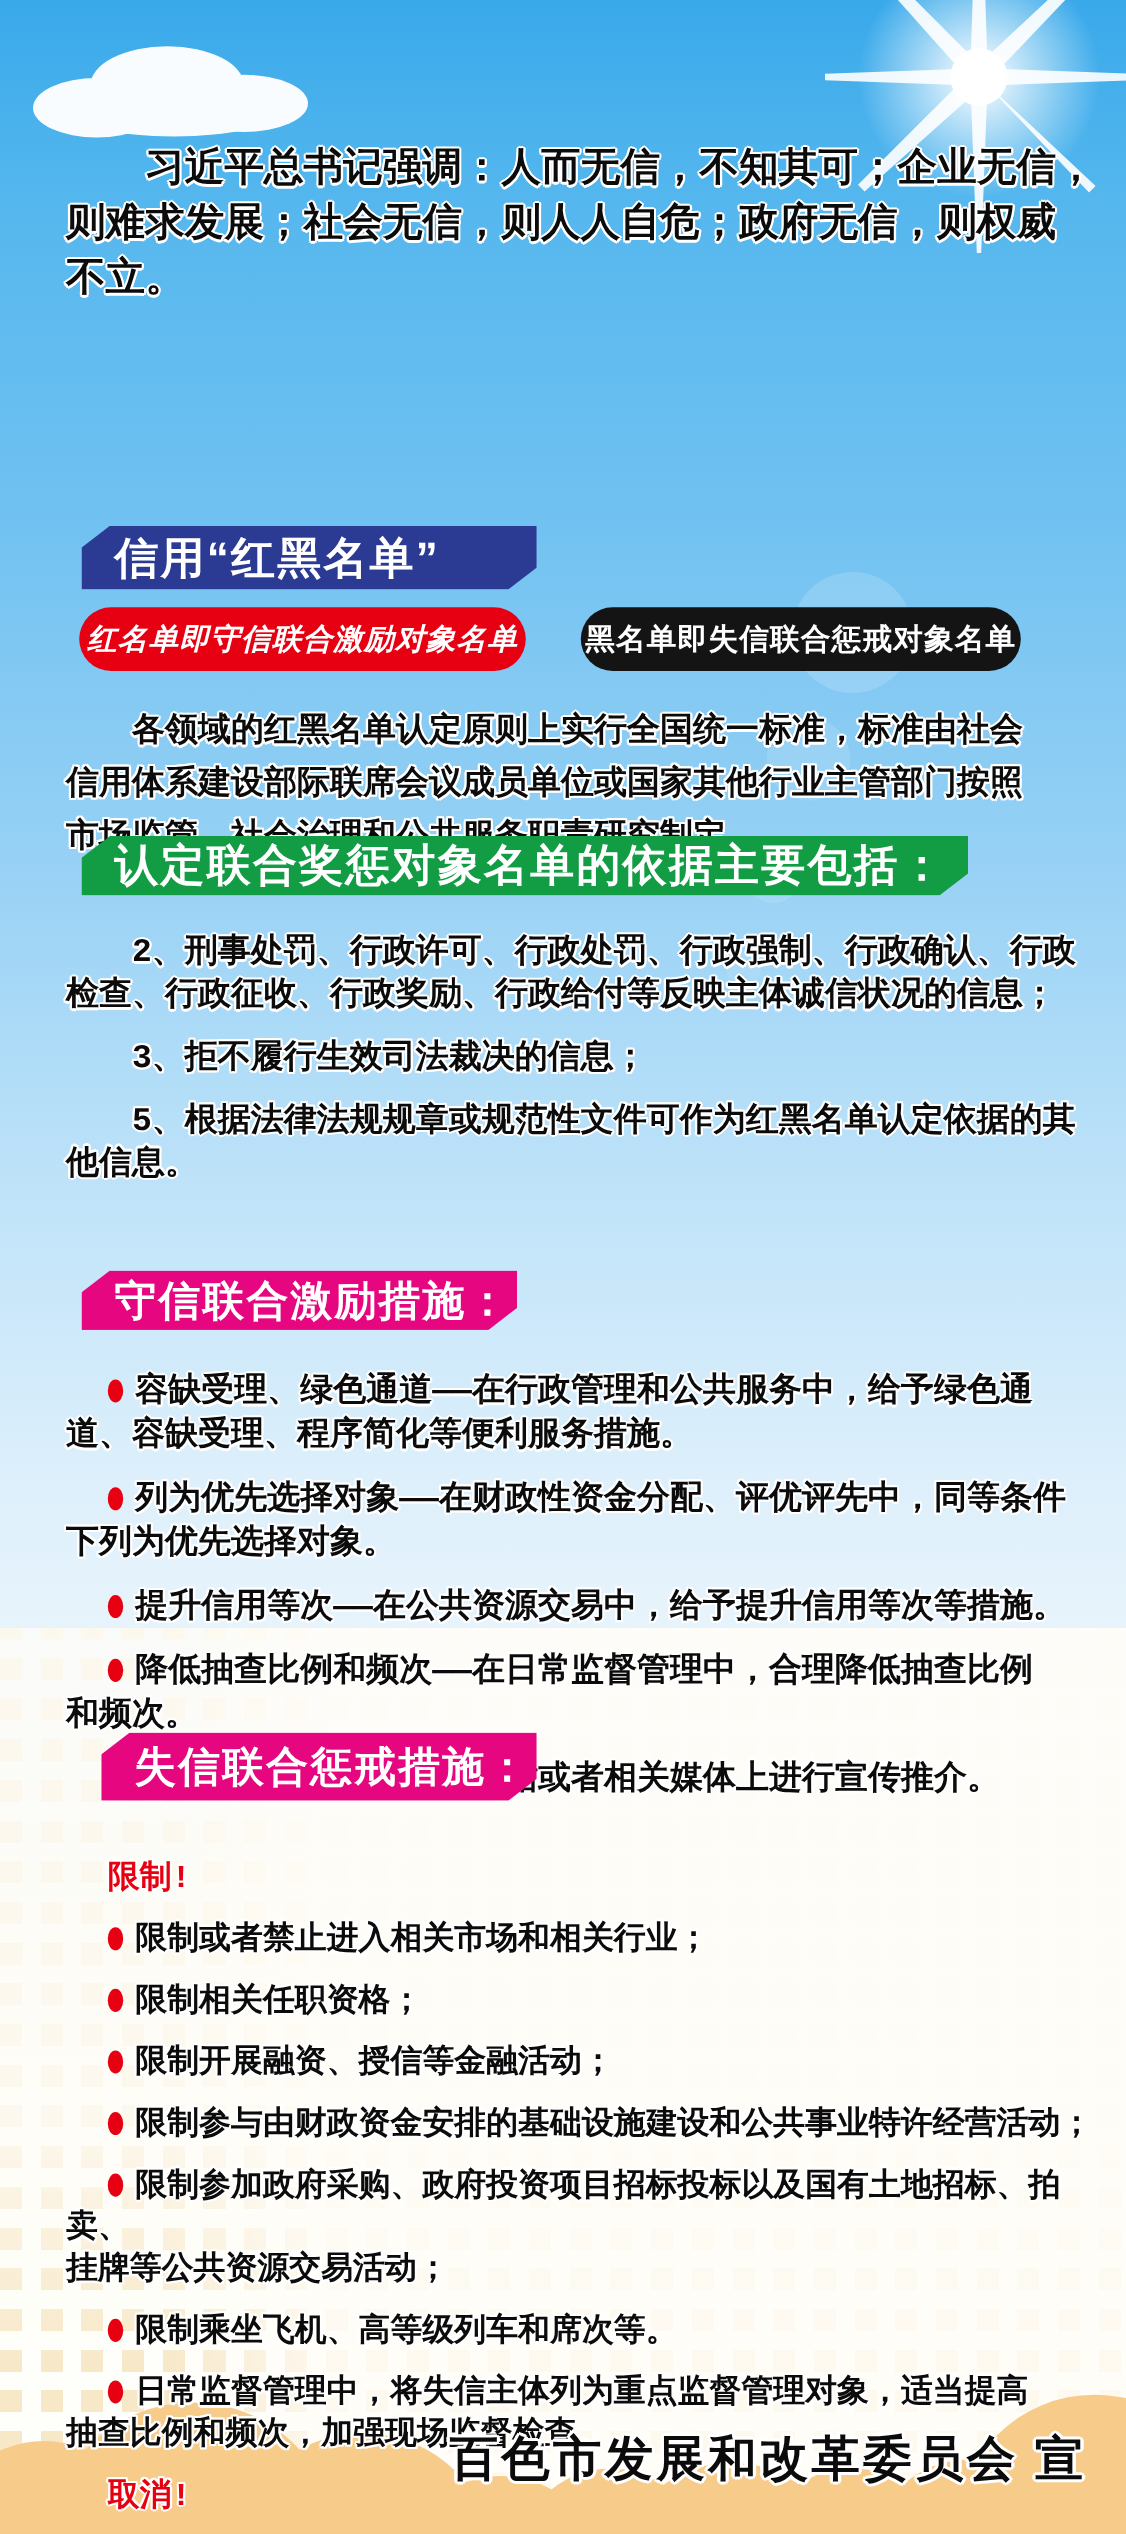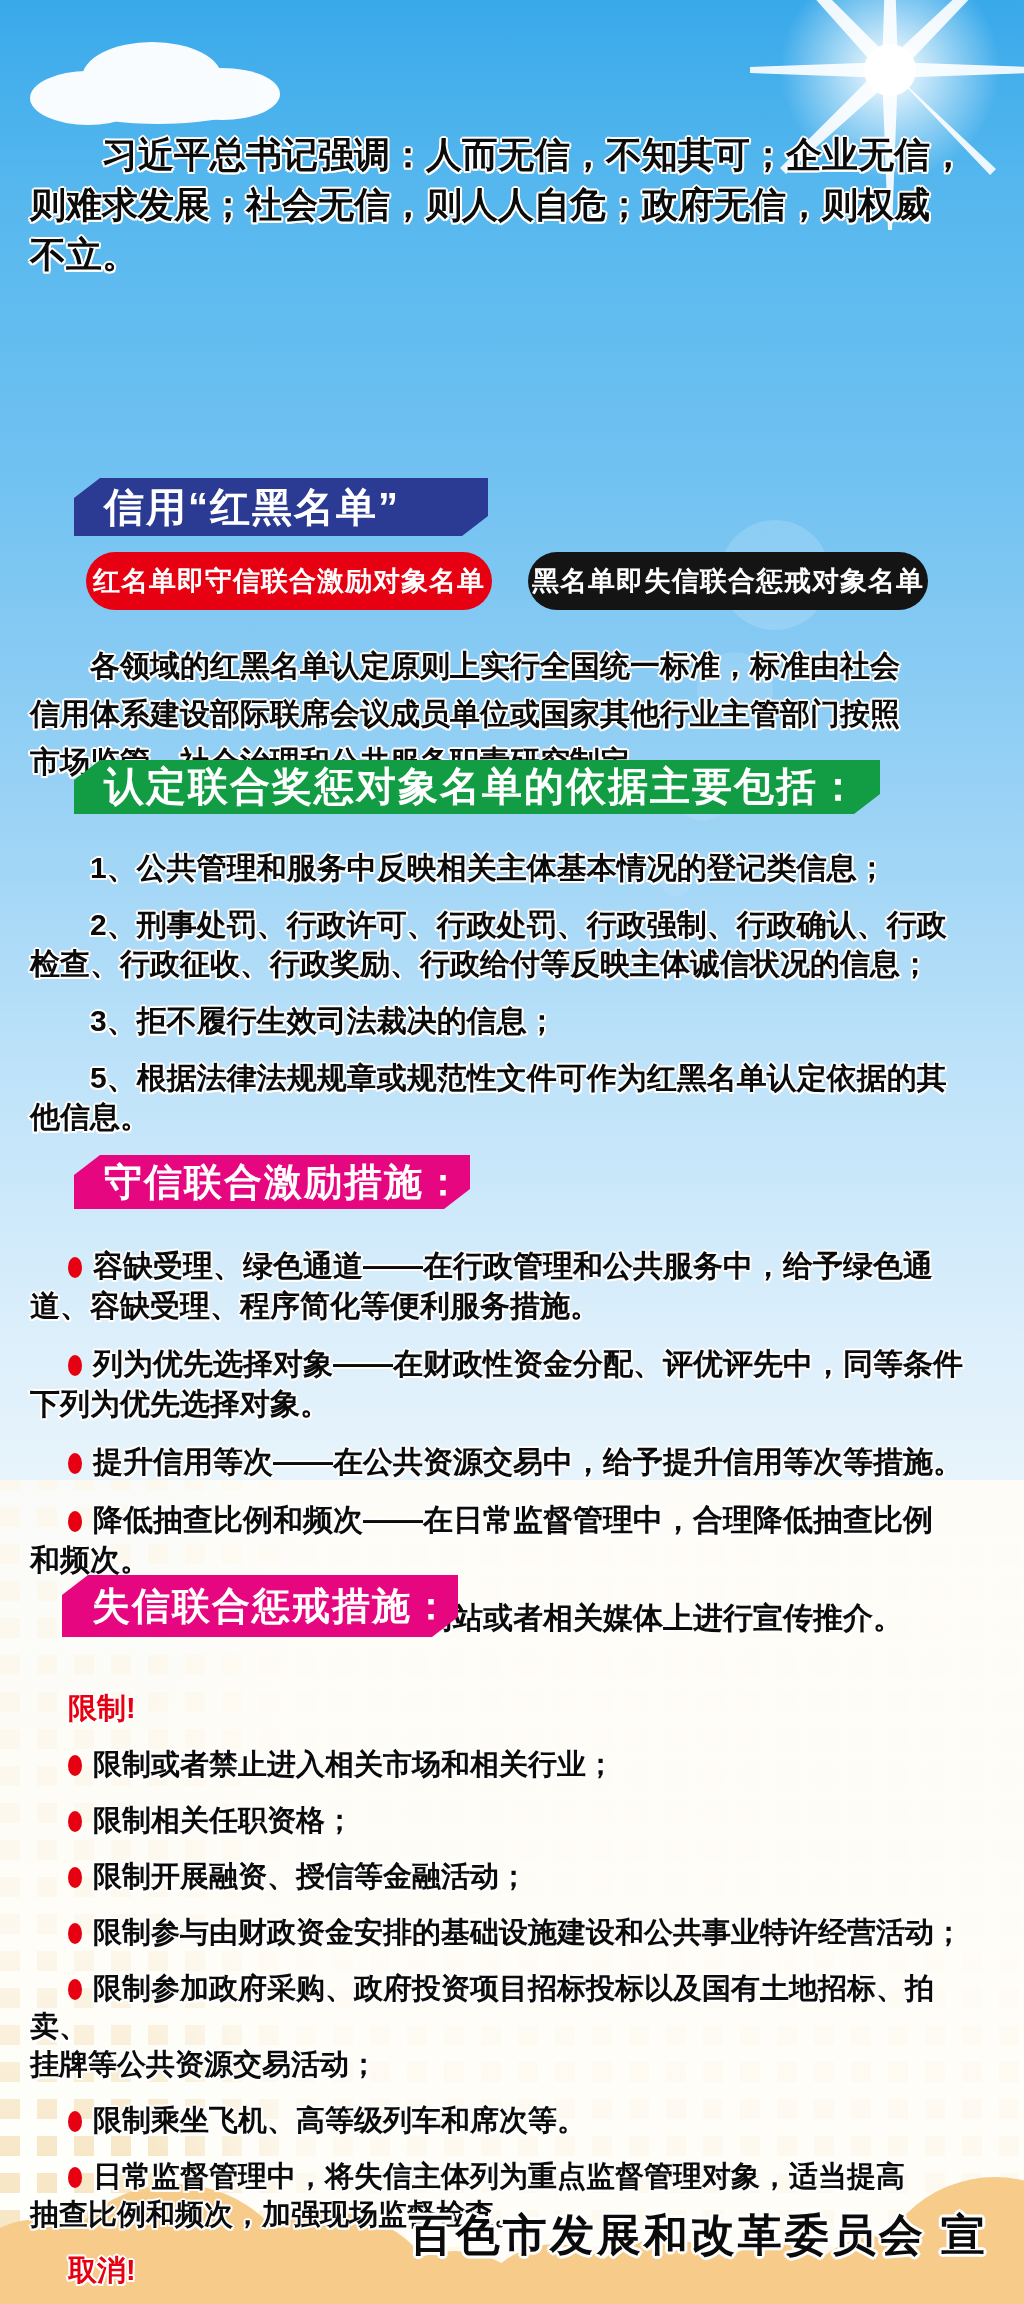--- a/index.html
+++ b/index.html
@@ -15,22 +15,22 @@
     -webkit-mask-image:repeating-linear-gradient(0deg,#000 0 20px,transparent 20px 37px);
     mask-image:repeating-linear-gradient(0deg,#000 0 20px,transparent 20px 37px);
     opacity:.85;}
   .checker-veil{position:absolute;left:0;top:1480px;width:1024px;height:824px;z-index:1;
     background:
       linear-gradient(to top,rgba(255,253,248,0) 0 18%,rgba(255,253,248,.78) 45%),
       linear-gradient(to right,rgba(255,253,248,0) 0 150px,rgba(255,253,248,.82) 300px);}
   .sky-decor{position:absolute;left:0;top:0;z-index:2;pointer-events:none;}
   .bottom-clouds{position:absolute;left:0;bottom:0;z-index:2;pointer-events:none;}
   
-  .blk{position:absolute;left:30px;width:944px;z-index:5;color:#0b0b0b;font-weight:700;
-       white-space:pre-line;}
+  .blk{position:absolute;left:60px;width:944px;z-index:5;color:#0b0b0b;font-weight:700;
+       white-space:pre-line;font-family:Liberation Mono, monospace;}
   .otl{text-shadow:2px 0 #fff,-2px 0 #fff,0 2px #fff,0 -2px #fff,
        1.5px 1.5px #fff,-1.5px -1.5px #fff,1.5px -1.5px #fff,-1.5px 1.5px #fff;}
   .intro{font-size:36px;line-height:50px;text-indent:2em;}
   .para3{font-size:30px;line-height:48px;text-indent:2em;}
   .nlist p{margin:0;font-size:30px;line-height:39px;text-indent:2em;white-space:pre-line;}
   .blist p{margin:0;font-size:30px;line-height:40px;text-indent:38px;white-space:pre-line;}
   .plist p{margin:0;font-size:29px;line-height:38px;text-indent:38px;white-space:pre-line;}
   .dot{display:inline-block;width:14px;height:21px;background:#E60012;border-radius:50%;
        margin-right:11px;vertical-align:-2px;}
   .rhead{margin:0;color:#E60012;font-size:30px;line-height:40px;font-weight:700;}
@@ -39,21 +39,21 @@
     padding-left:30px;box-sizing:border-box;letter-spacing:2px;
     clip-path:polygon(26px 0,100% 0,100% calc(100% - 20px),calc(100% - 26px) 100%,0 100%,0 20px);
     filter:drop-shadow(2px 3px 0 rgba(0,0,0,.18));}
   .banner-blue{left:74px;top:478px;width:414px;height:58px;background:#2B3A92;font-size:40px;}
   .banner-green{left:74px;top:760px;width:806px;height:54px;background:#129C43;font-size:40px;align-items:flex-end;}
   .banner-pink1{left:74px;top:1155px;width:396px;height:54px;background:#E6067F;font-size:38px;align-items:center;}
   .banner-pink2{left:74px;top:1557px;width:396px;height:62px;background:#E6067F;font-size:38px;}
   .pill{position:absolute;top:552px;height:58px;z-index:5;border-radius:30px;color:#fff;
     font-size:27px;font-weight:700;display:flex;align-items:center;justify-content:center;
     letter-spacing:1px;}
-  .pill-red{left:86px;width:406px;background:#E60012;}
+  .pill-red{left:72px;width:406px;background:#E60012;font-style:italic;}
   .pill-black{left:528px;width:400px;background:#141414;}
   .footer{position:absolute;right:36px;top:2206px;z-index:6;font-size:44px;font-weight:700;
     color:#0b0b0b;letter-spacing:3px;
     text-shadow:3px 0 #fff,-3px 0 #fff,0 3px #fff,0 -3px #fff,
       2px 2px #fff,-2px -2px #fff,2px -2px #fff,-2px 2px #fff;}
 </style>
 </head>
 <body>
 
 <div id="poster">
@@ -129,21 +129,20 @@
     <span>黑名单即失信联合惩戒对象名单</span>
   </div>
   <p class="blk otl para3" style="top:612px">各领域的红黑名单认定原则上实行全国统一标准，标准由社会
 信用体系建设部际联席会议成员单位或国家其他行业主管部门按照
 市场监管、社会治理和公共服务职责研究制定。</p>
 
   <div class="banner banner-green">
     <span>认定联合奖惩对象名单的依据主要包括：</span>
   </div>
   <div class="blk otl nlist" style="top:830px">
-    <p>1、公共管理和服务中反映相关主体基本情况的登记类信息；</p>
     <p>2、刑事处罚、行政许可、行政处罚、行政强制、行政确认、行政
 检查、行政征收、行政奖励、行政给付等反映主体诚信状况的信息；</p>
     <p>3、拒不履行生效司法裁决的信息；</p>
     <p>5、根据法律法规规章或规范性文件可作为红黑名单认定依据的其
 他信息。</p>
   </div>
 
   <div class="banner banner-pink1">
     <span>守信联合激励措施：</span>
   </div>

